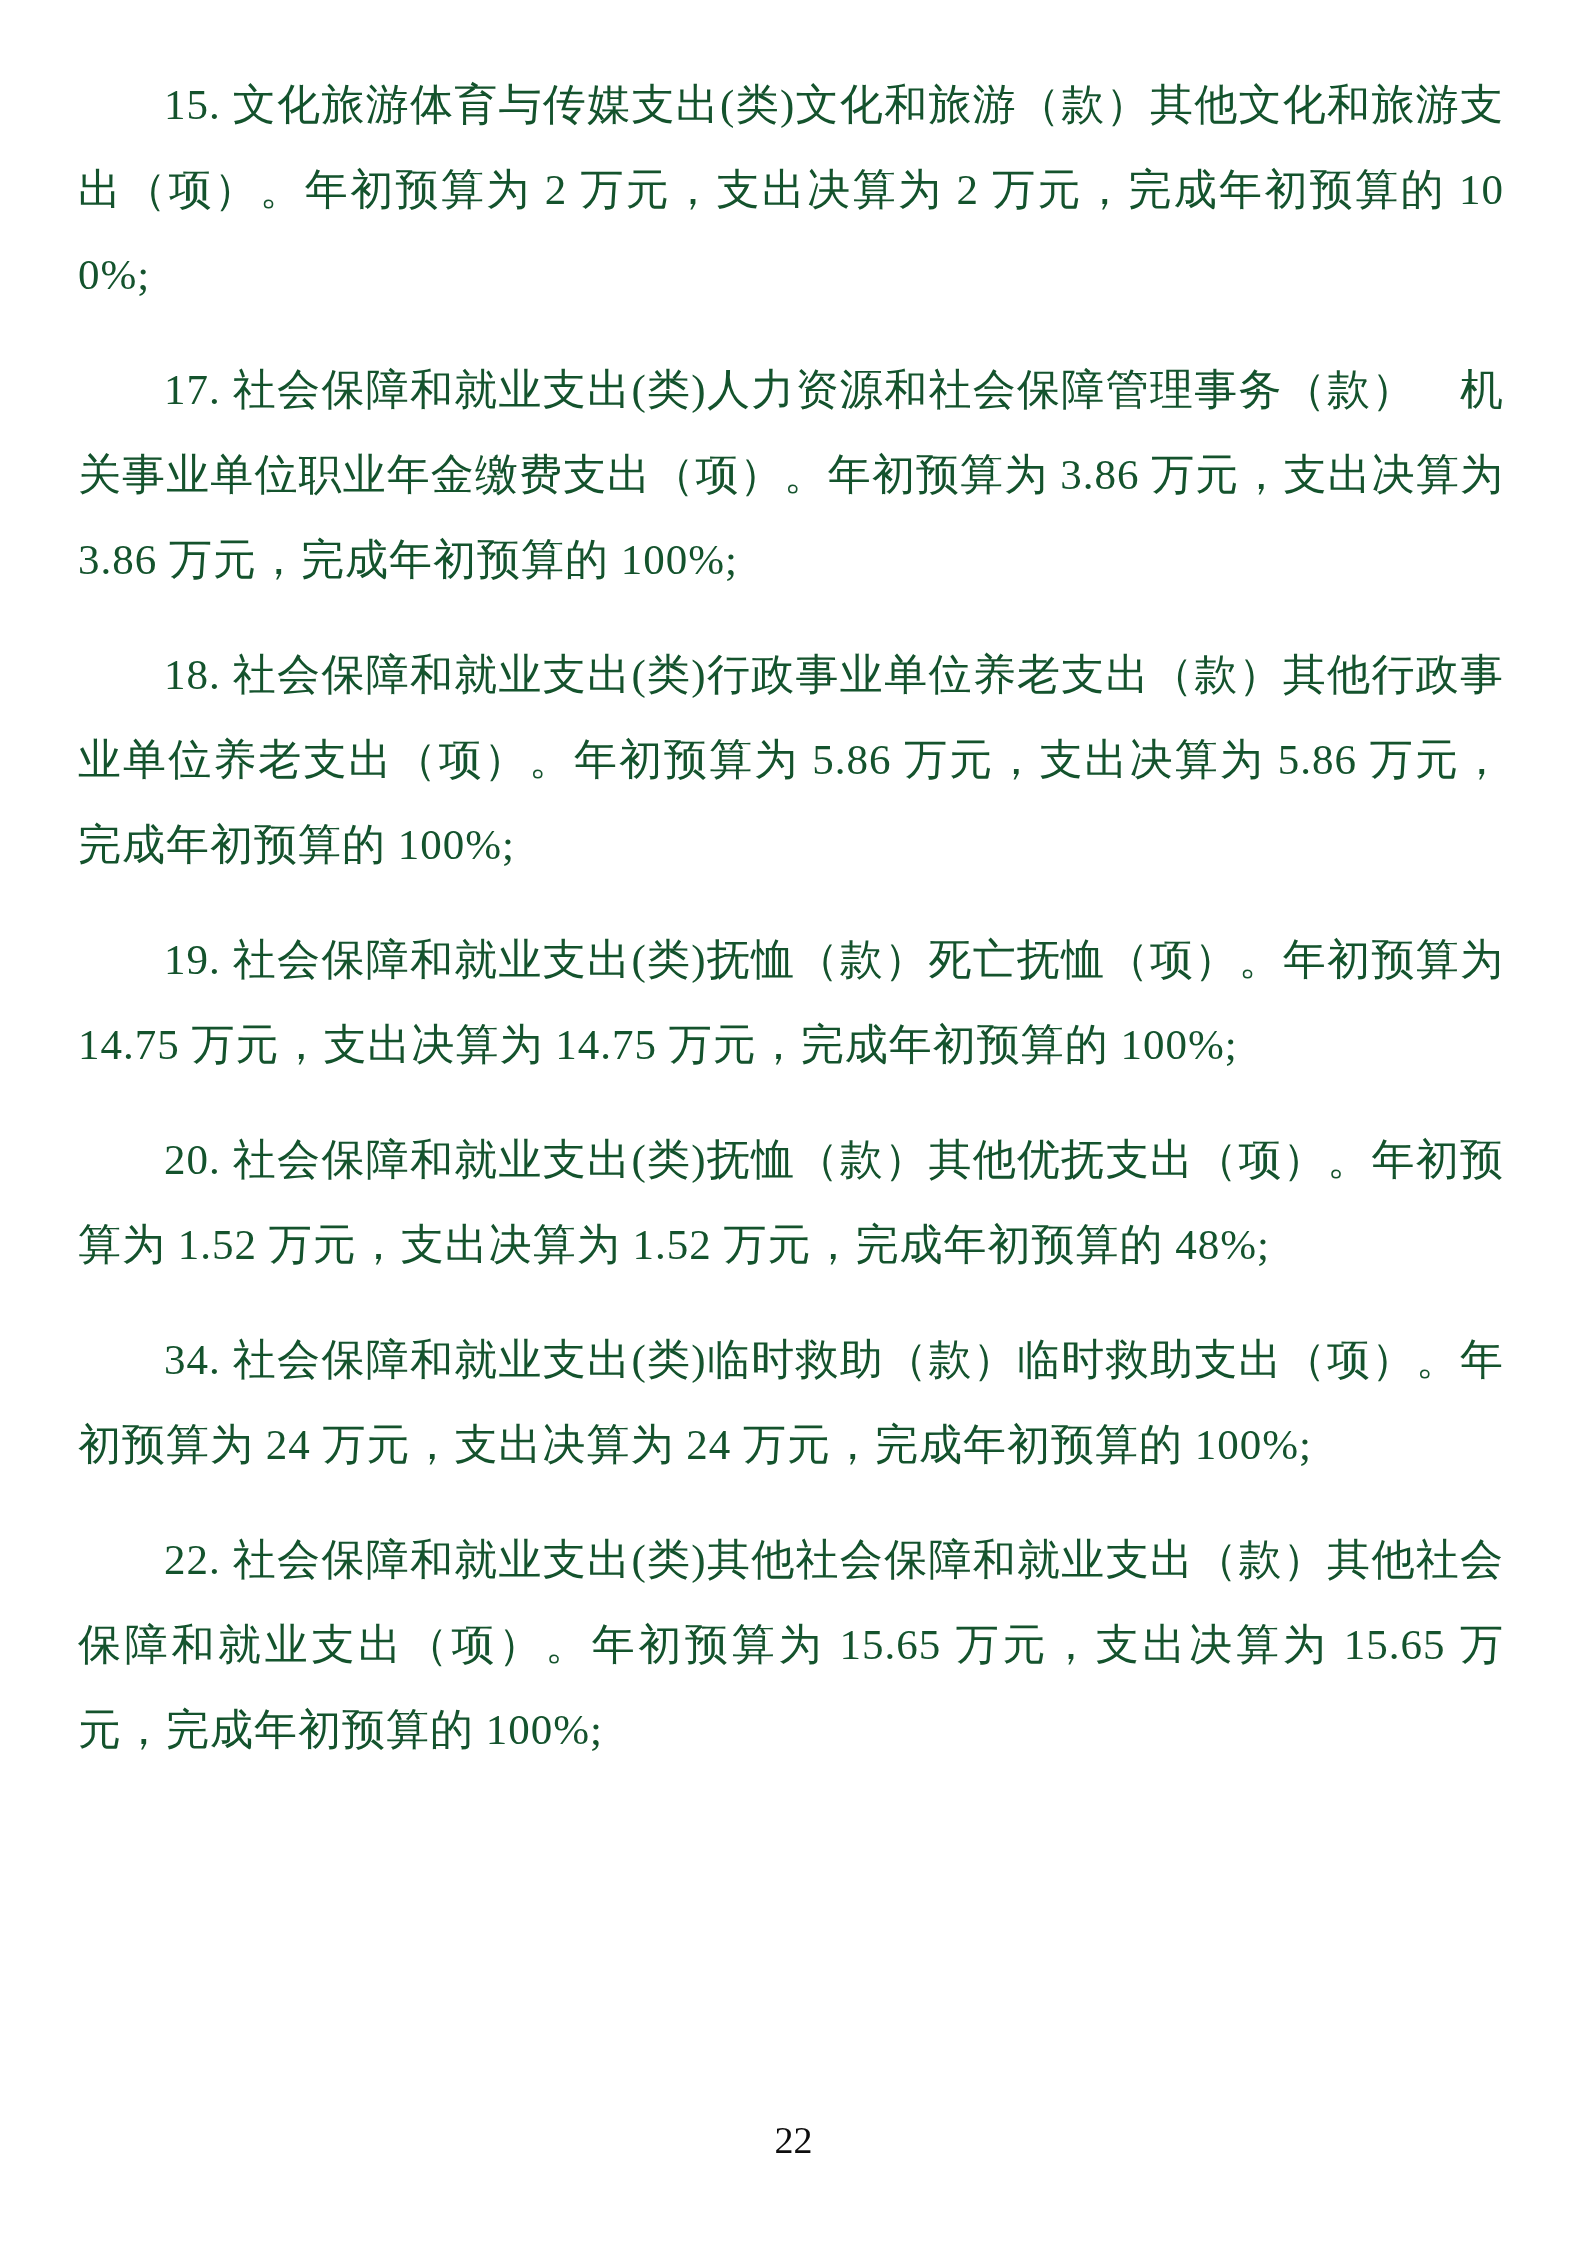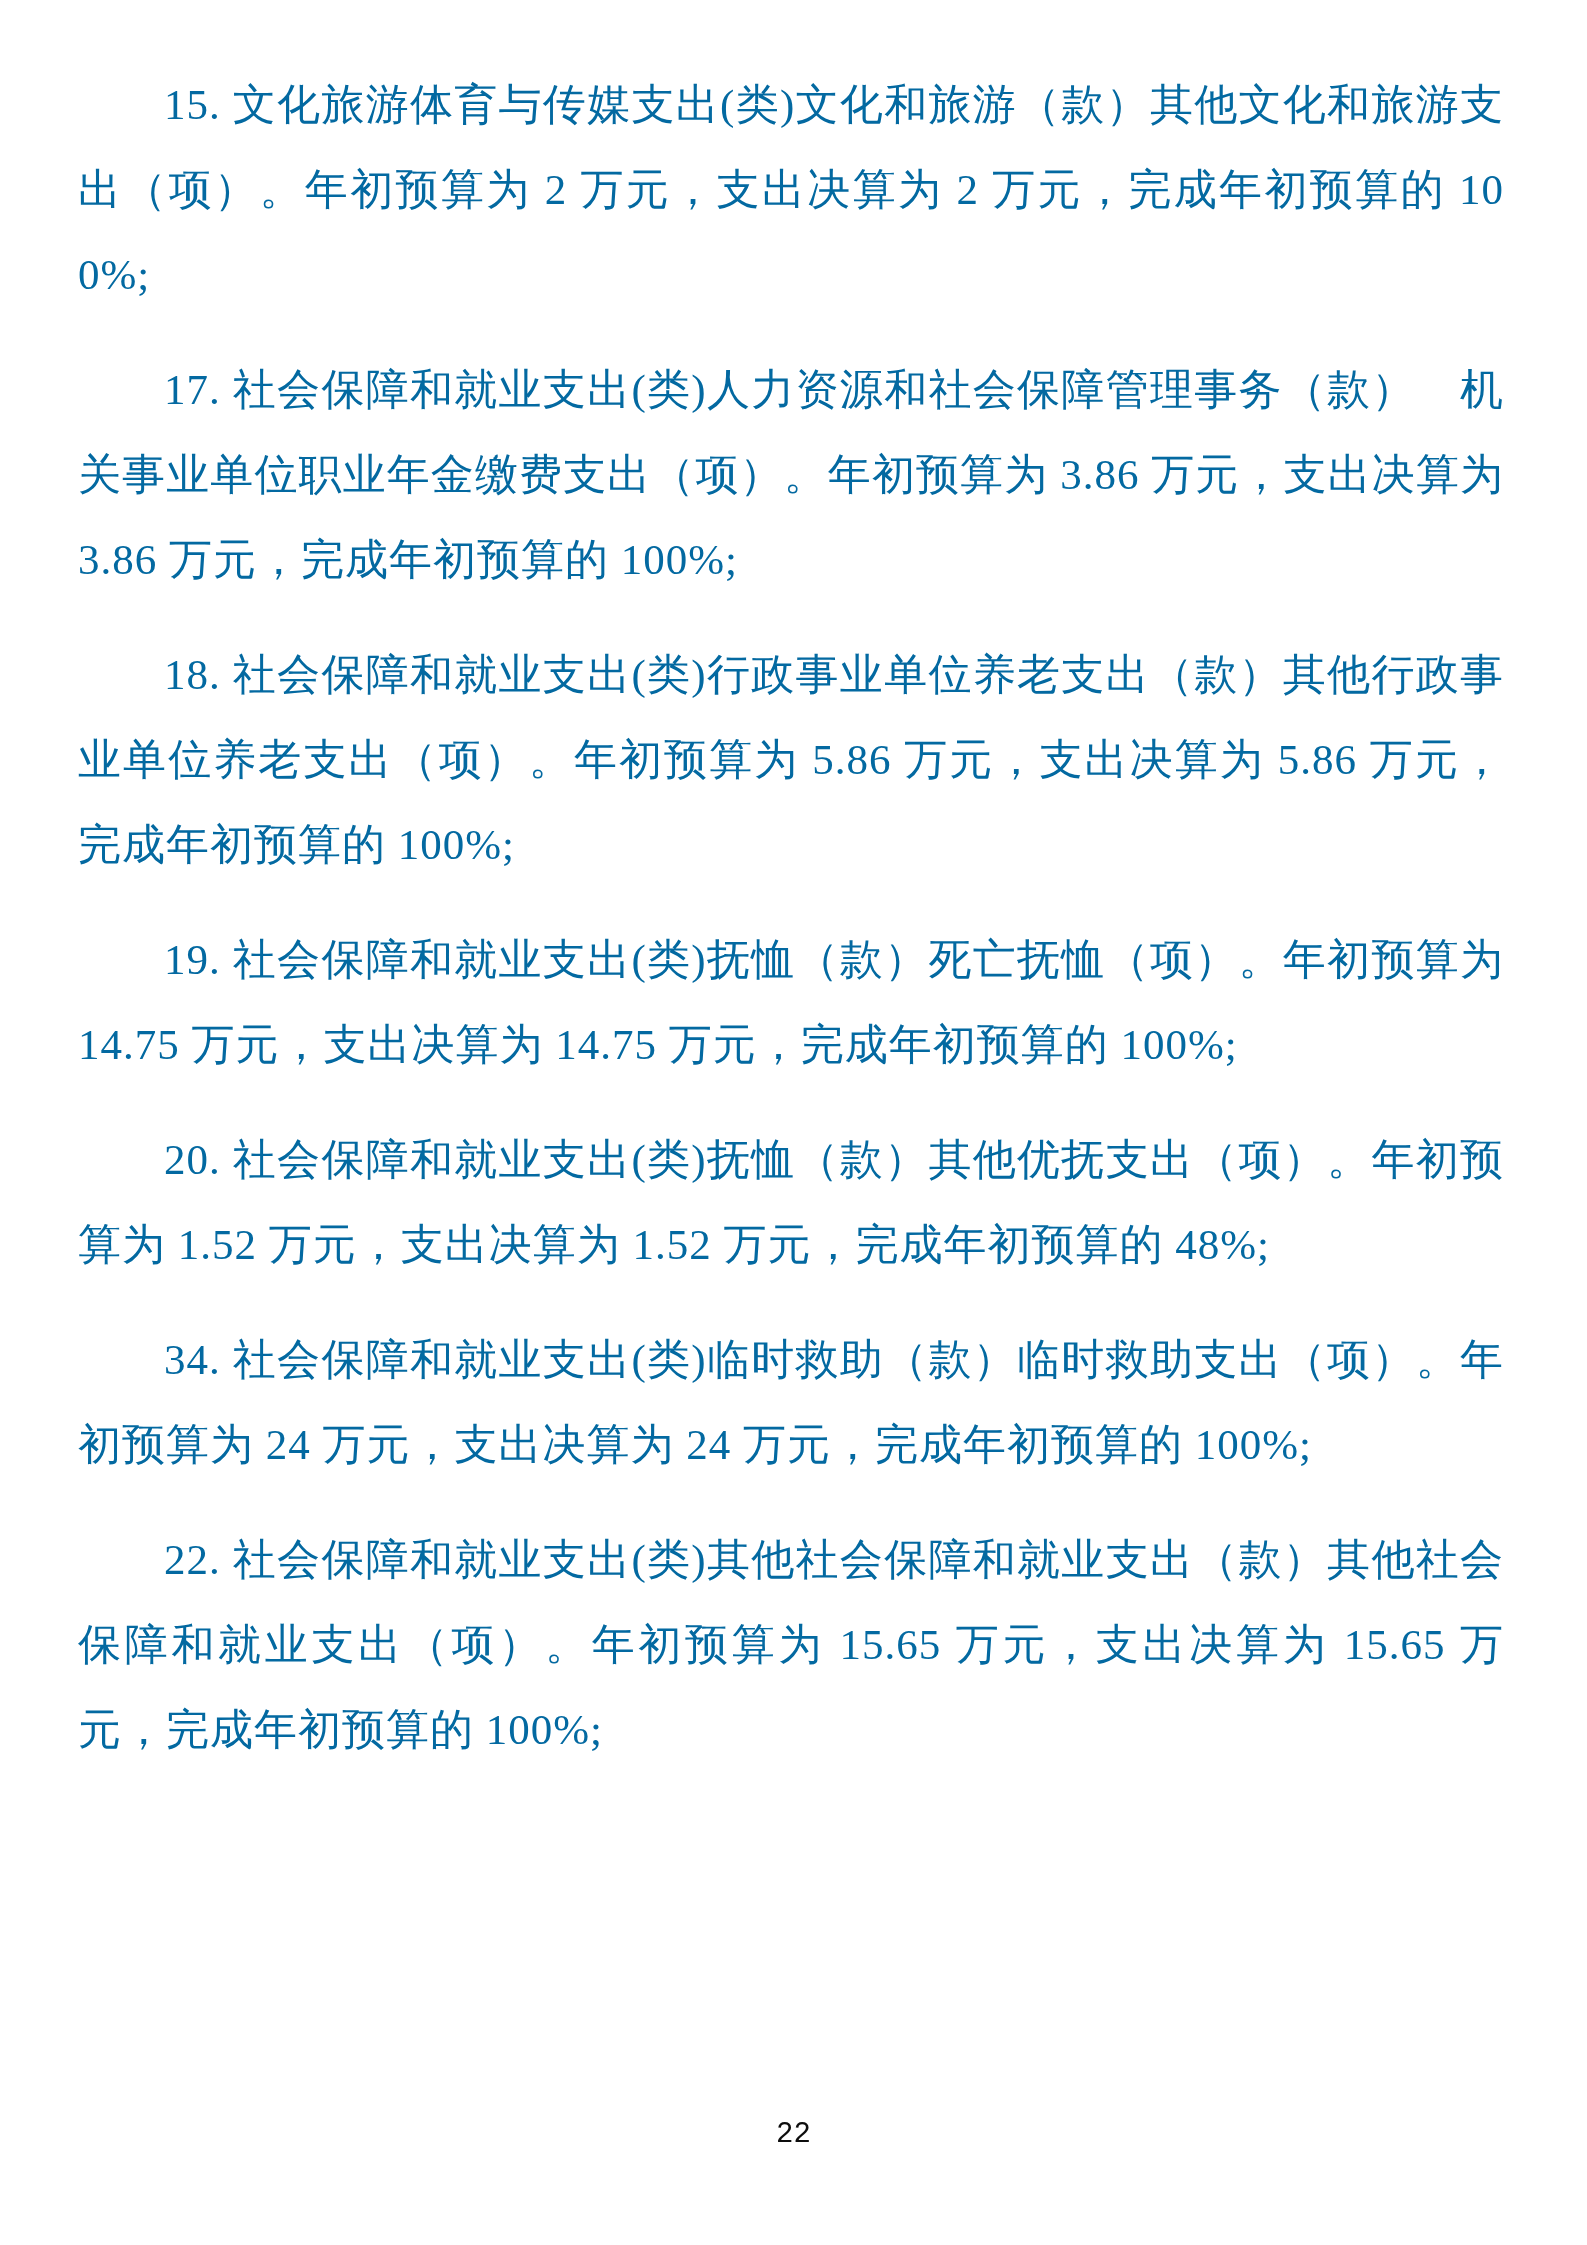--- a/index.html
+++ b/index.html
@@ -24,33 +24,33 @@
     padding: 62px 78px 0 78px;
   }
   .para {
     font-size: 43px;
     line-height: 85px;
     margin: 0 5px 30px 0;
     text-indent: 2em;
     text-align: justify;
     letter-spacing: 1px;
     word-break: break-all;
-    color: #0369a1;
+    color: #14532d;
   }
   .page-footer {
     position: absolute;
     top: 2118px;
     left: 0;
     width: 100%;
     text-align: center;
   }
   .page-number {
-    font-size: 29px;
+    font-size: 38px;
     color: #0d0d0d;
-    font-family: Liberation Mono, monospace;
+    font-family: Liberation Serif, serif;
   }
 </style>
 </head>
 <body>
 
 <div class="page">
   <div class="content">
     <p class="para">15. 文化旅游体育与传媒支出(类)文化和旅游（款）其他文化和旅游支出（项）。年初预算为 2 万元，支出决算为 2 万元，完成年初预算的 100%;</p>
     <p class="para">17. 社会保障和就业支出(类)人力资源和社会保障管理事务（款）　机关事业单位职业年金缴费支出（项）。年初预算为 3.86 万元，支出决算为 3.86 万元，完成年初预算的 100%;</p>
     <p class="para">18. 社会保障和就业支出(类)行政事业单位养老支出（款）其他行政事业单位养老支出（项）。年初预算为 5.86 万元，支出决算为 5.86 万元，完成年初预算的 100%;</p>

